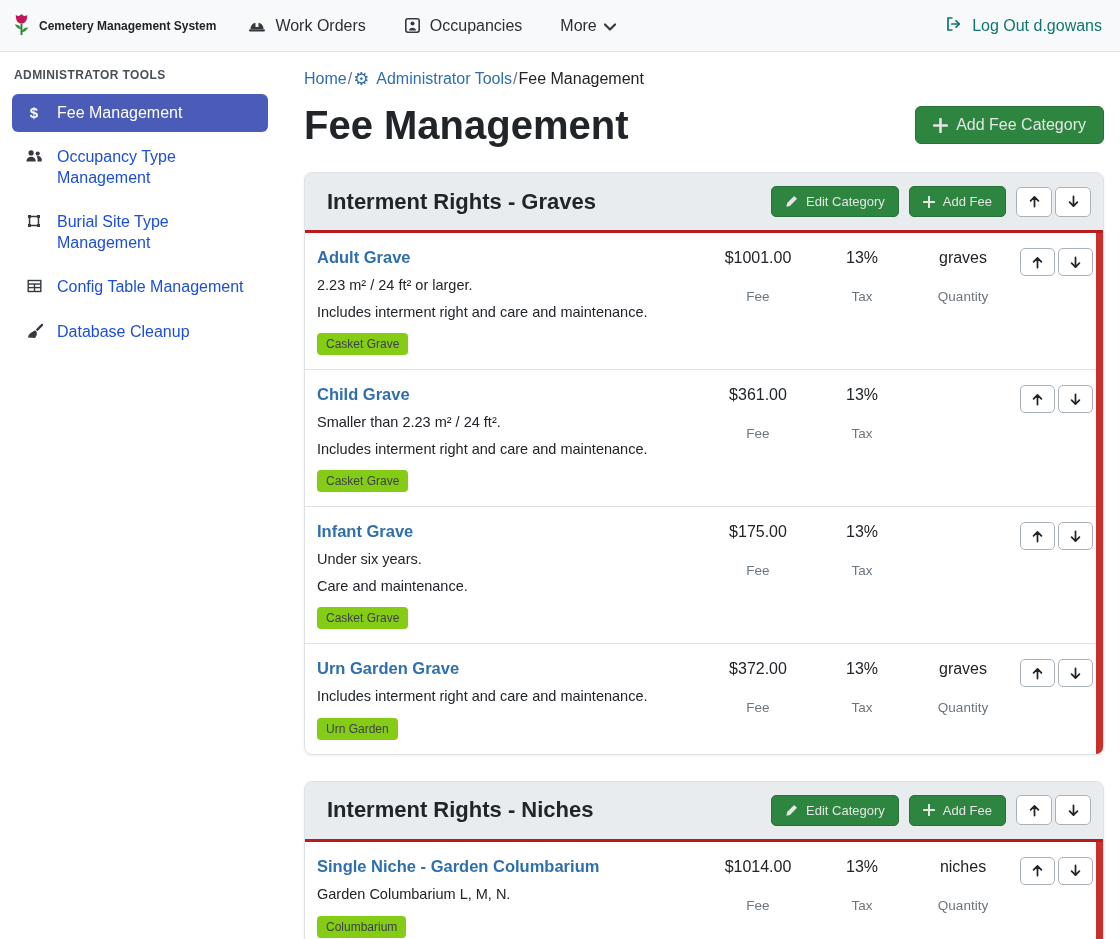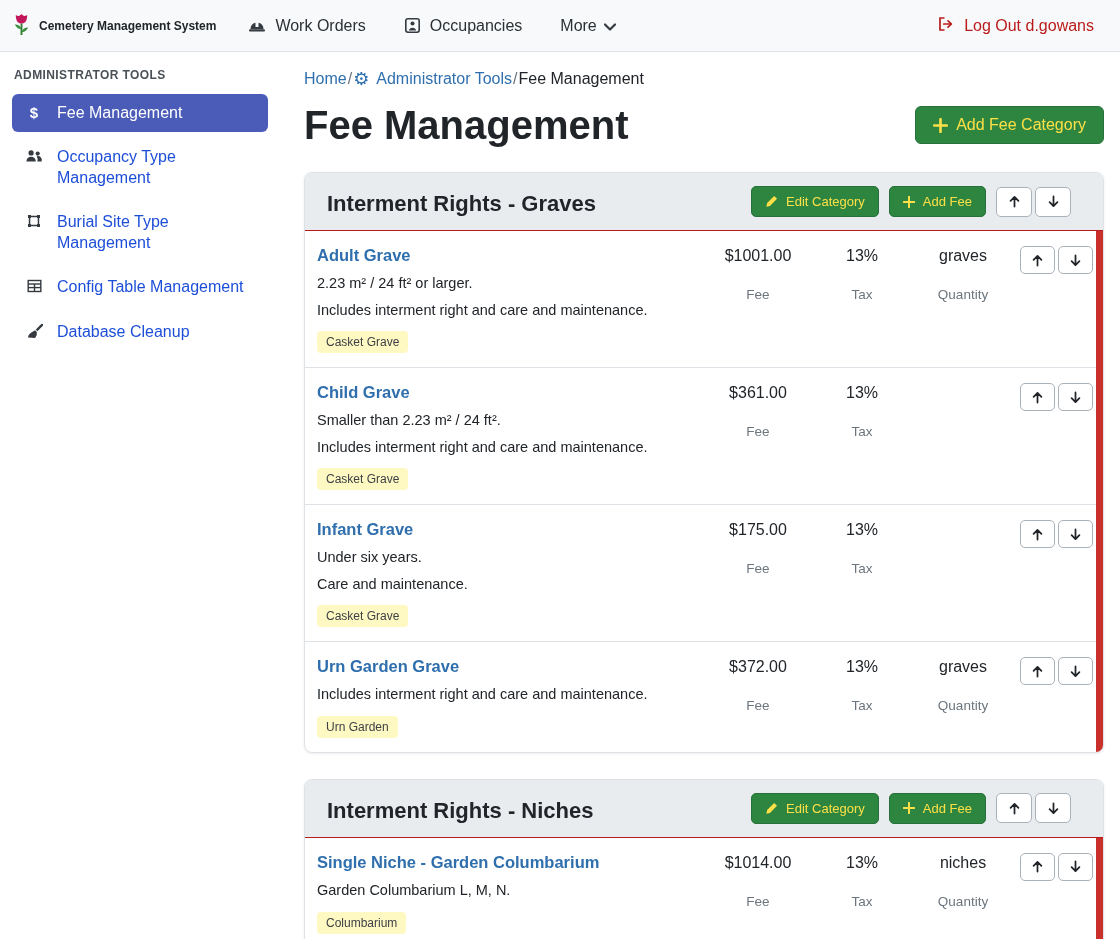--- a/index.html
+++ b/index.html
@@ -15,21 +15,21 @@
   body{font-family:"Liberation Sans","DejaVu Sans",sans-serif;color:#212529;background:#fff;font-size:16px;}
 
   
   .topnav{display:flex;align-items:center;height:52px;background:var(--navbar-bg);
     border-bottom:1px solid #dee2e6;padding:0 18px 0 12px;}
   .brand{display:flex;align-items:center;gap:8px;font-weight:700;font-size:12px;margin-right:32px;}
   .logo svg{display:block;}
   .navlink{display:flex;align-items:center;gap:9px;color:#2b3035;cursor:pointer;margin-right:38px;text-decoration:none;}
   .navlink .nico{display:flex;align-items:center;color:#343a40;}
   .navlink .chev{margin-left:-2px;margin-top:3px;}
-  .logout{margin-left:auto;margin-right:8px;display:flex;align-items:center;gap:9px;color:#b91c1c;cursor:pointer;text-decoration:none;}
+  .logout{margin-left:auto;margin-right:0;display:flex;align-items:center;gap:9px;color:#0f766e;cursor:pointer;text-decoration:none;}
 
   
   .layout{display:flex;align-items:flex-start;height:887px;}
   .sidebar{width:280px;flex:0 0 280px;padding:12px 12px 0 14px;}
   .side-heading{font-size:12px;letter-spacing:.4px;color:#495057;font-weight:700;margin:4px 0 12px 0;}
   .side-item{display:flex;align-items:flex-start;gap:13px;padding:9px 12px 9px 12px;border-radius:6px;
     margin:0 0 6px -2px;font-size:16px;line-height:1.28;color:#1d4ed8;cursor:pointer;}
   .side-item .side-icon{flex:0 0 20px;display:flex;justify-content:center;color:#343a40;margin-top:1px;}
   .side-item.active{background:var(--active-item-blue);color:#fff;}
   .side-item.active .side-icon{color:#fff;}
@@ -44,45 +44,45 @@
   .breadcrumb .gear{color:var(--link-blue);font-size:18px;line-height:1;}
   .breadcrumb .current{color:#212529;}
 
   
   .page-header{display:flex;align-items:center;justify-content:space-between;margin:2px 0 24px 0;}
   .page-title{font-size:40px;font-weight:600;margin:0;line-height:1.15;}
 
   
   .btn{display:inline-flex;align-items:center;justify-content:center;gap:8px;border-radius:5px;
     cursor:pointer;border:1px solid transparent;font-family:inherit;background:none;color:inherit;}
-  .btn-green{background:var(--brand-green);border-color:#27713a;color:#fde047;}
+  .btn-green{background:var(--brand-green);border-color:#27713a;color:#e5e5e5;}
   .btn-lg{font-size:16px;padding:9px 17px;border-radius:6px;}
   .btn-sm{font-size:13px;padding:7px 13px;}
   .btn-arrow{background:#fff;border:1px solid #a9b1b9;color:#212529;width:36px;height:30px;padding:0;}
   .btn .ico{display:flex;align-items:center;}
 
   
   .card{border:1px solid #dee2e6;border-radius:8px;margin-bottom:26px;overflow:hidden;
     box-shadow:0 1px 3px rgba(0,0,0,.07);background:#fff;}
-  .card-header{background:var(--card-header-bg);border-bottom:1px solid #b91c1c;
-    padding:13px 32px 13px 22px;display:flex;align-items:flex-end;justify-content:space-between;}
+  .card-header{background:var(--card-header-bg);border-bottom:3px solid #b91c1c;
+    padding:13px 12px 13px 22px;display:flex;align-items:center;justify-content:space-between;}
   .card-title{font-size:22px;font-weight:600;margin:0;}
   .header-actions{display:flex;align-items:center;gap:10px;}
   .header-actions .pair{display:flex;gap:3px;}
 
   .card-body{position:relative;}
   .red-scrollbar{position:absolute;top:0;right:0;bottom:0;width:7px;background:var(--scrollbar-red);}
 
   .fee-row{display:grid;grid-template-columns:1fr 110px 98px 104px 78px;
     padding:13px 10px 14px 12px;border-bottom:1px solid #dee2e6;align-items:start;}
   .fee-row:last-child{border-bottom:none;}
   .fee-name{color:var(--link-blue);font-weight:700;font-size:16.5px;text-decoration:none;cursor:pointer;
     display:inline-block;margin:2px 0 2px 0;}
   .fee-desc{font-size:14.5px;color:#212529;margin:7px 0 0 0;line-height:1.35;}
-  .badge{display:inline-block;background:#fef9c3;color:#3d4146;font-size:12px;
+  .badge{display:inline-block;background:#84cc16;color:#3d4146;font-size:12px;
     padding:4px 9px;border-radius:4px;margin-top:11px;}
   .stat{text-align:center;padding-top:3px;}
   .stat .val{font-size:16px;color:#212529;}
   .stat .lab{font-size:13.5px;color:#6c757d;margin-top:22px;}
   .stat.empty{visibility:hidden;}
   .row-arrows{display:flex;gap:3px;justify-content:flex-end;padding-top:2px;}
   .row-arrows .btn-arrow{width:35px;height:28px;}
 </style>
 </head>
 <body>

